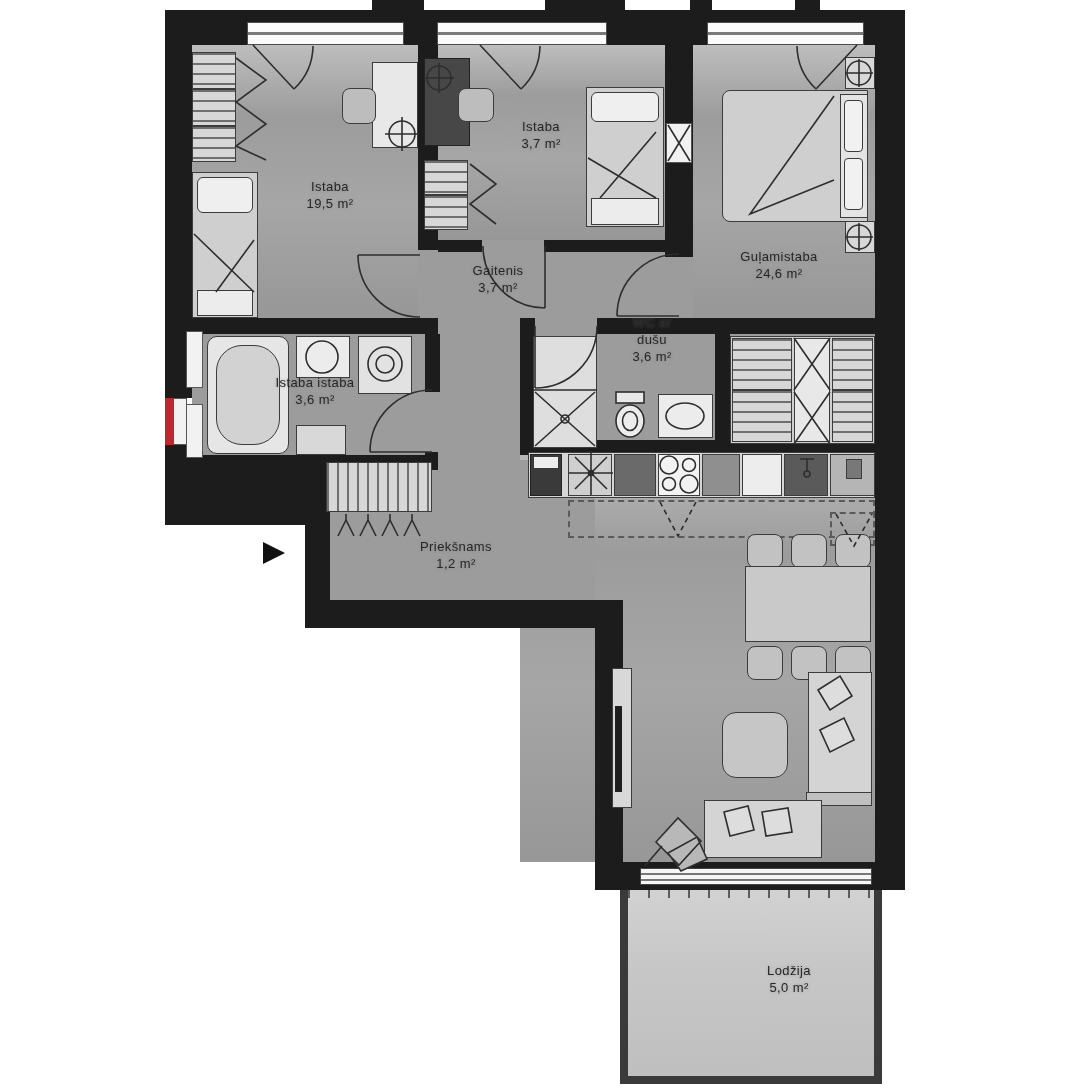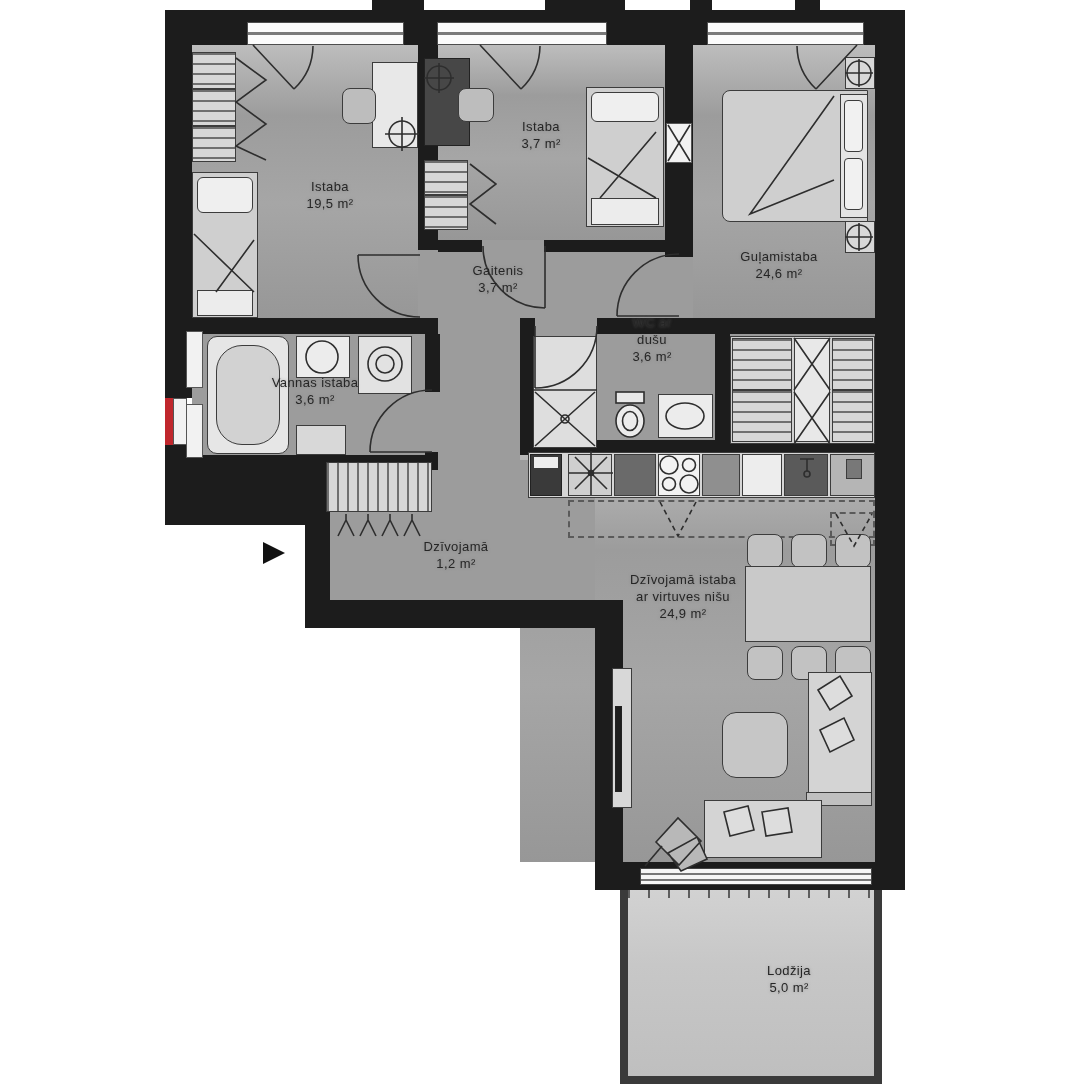--- a/index.html
+++ b/index.html
@@ -245,35 +245,30 @@
   </div>
   <div class="label" style="left:779px;top:266px">
     <div>Guļamistaba</div>
     <div>24,6 m²</div>
   </div>
   <div class="label" style="left:498px;top:280px">
     <div>Gaitenis</div>
     <div>3,7 m²</div>
   </div>
   <div class="label" style="left:315px;top:392px">
-    <div>Vannas istaba</div>
+    <div>Istaba istaba</div>
     <div>3,6 m²</div>
   </div>
   <div class="label" style="left:652px;top:340px">
     <div>WC ar</div>
     <div>dušu</div>
     <div>3,6 m²</div>
   </div>
   <div class="label" style="left:456px;top:556px">
-    <div>Dzīvojamā</div>
+    <div>Priekšnams</div>
     <div>1,2 m²</div>
-  </div>
-  <div class="label" style="left:683px;top:597px">
-    <div>Dzīvojamā istaba</div>
-    <div>ar virtuves nišu</div>
-    <div>24,9 m²</div>
   </div>
   <div class="label" style="left:789px;top:980px">
     <div>Lodžija</div>
     <div>5,0 m²</div>
   </div>
 
 </div>
 
 </body></html>

